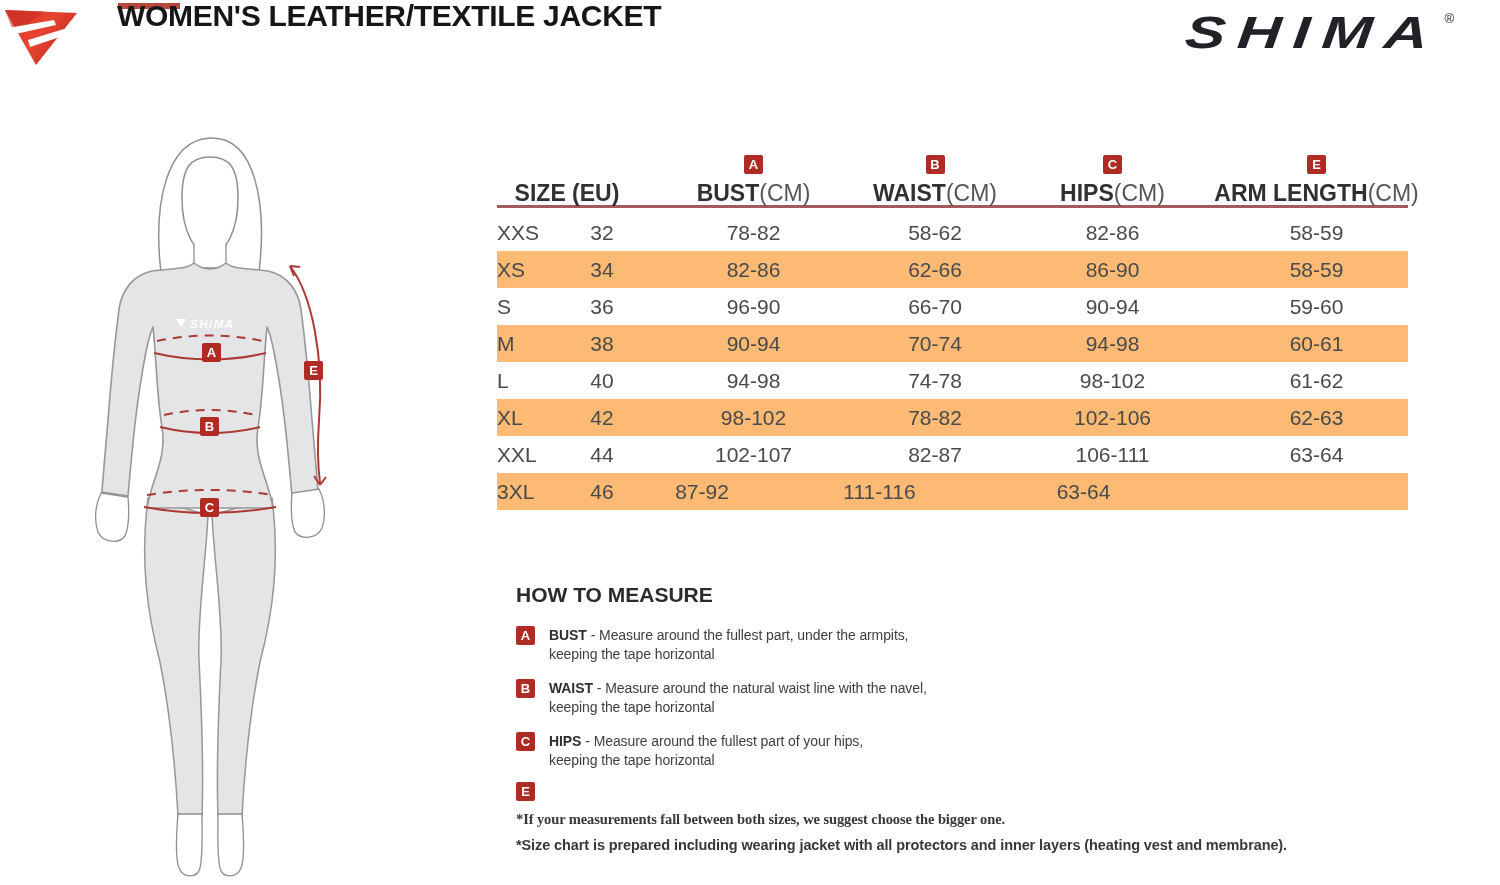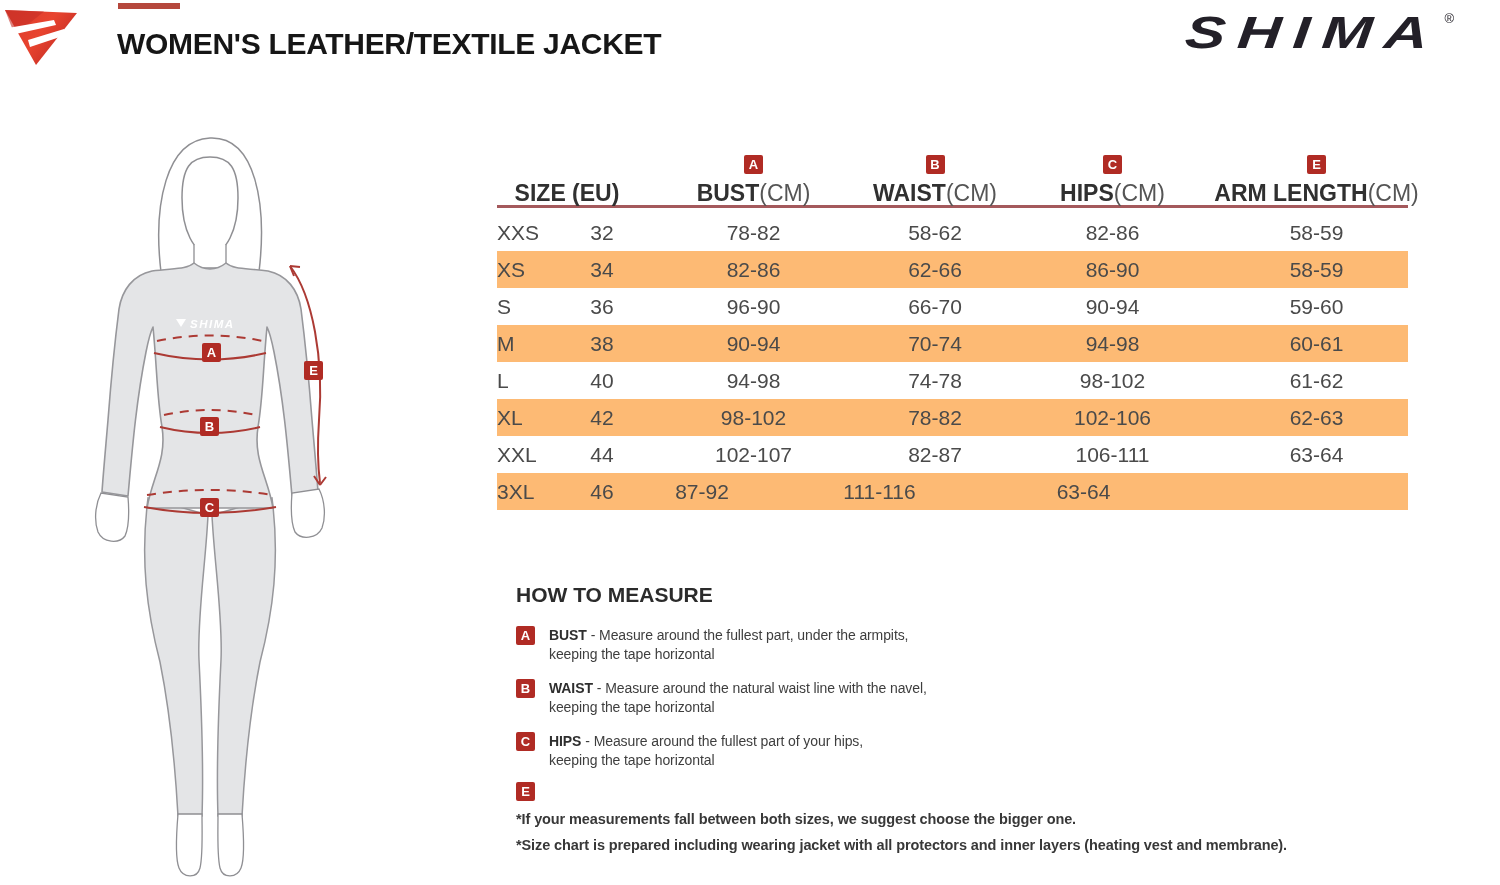--- a/index.html
+++ b/index.html
@@ -2,21 +2,21 @@
 <html><head>
 <meta charset="utf-8">
 <style>
   html,body{margin:0;padding:0;background:#ffffff;}
   .page{position:relative;width:1500px;height:885px;background:#ffffff;overflow:hidden;
         font-family:"Liberation Sans",sans-serif;color:#2b2b2b;}
 
   
   .emblem{position:absolute;left:2px;top:2px;}
   .title-bar{position:absolute;left:118px;top:3px;width:62px;height:6px;background:#B5473C;}
-  .page-title{position:absolute;left:117px;top:28px;font-size:30px;line-height:32px;
+  .page-title{position:absolute;left:117px;top:0;font-size:30px;line-height:32px;
               font-weight:800;letter-spacing:-0.3px;color:#161616;white-space:nowrap;}
   .brand-block{position:absolute;top:10px;right:46px;display:flex;align-items:flex-start;}
   .brand-word{display:inline-block;font-size:45px;line-height:45px;font-weight:900;font-style:italic;
               letter-spacing:9px;color:#232028;transform:scaleX(1.34) skewX(-4deg);transform-origin:100% 50%;}
   .brand-reg{font-size:13px;line-height:13px;color:#232028;margin-left:4px;margin-top:2px;}
 
   
   .figure{position:absolute;left:0;top:0;}
 
   
@@ -45,21 +45,21 @@
   .m-head{font-size:21px;font-weight:800;color:#2b2b2b;line-height:22px;}
   .m-item{display:flex;gap:14px;}
   .m-item.first{margin-top:20px;}
   .m-item.mid{margin-top:15px;}
   .m-item.last{margin-top:12px;}
   .m-badge{flex:0 0 19px;}
   .m-text{font-size:14px;line-height:19px;color:#3e3e3e;letter-spacing:-0.1px;}
   .m-term{font-weight:700;color:#2e2e2e;margin-right:4px;}
   .m-l2{display:block;}
   .fn{font-size:14.5px;line-height:19px;font-weight:700;color:#383838;letter-spacing:-0.1px;}
-  .fn.f1{margin-top:9px;}
+  .fn.f1{margin-top:9px;font-family:Liberation Serif, serif;}
   .fn.f2{margin-top:7px;}
 </style>
 </head>
 <body>
 
 <div class="page">
 
   <svg class="emblem" width="84" height="68" viewBox="0 0 84 68">
     <defs>
       <linearGradient id="emblemGrad" x1="0" y1="0" x2="1" y2="0.6">

